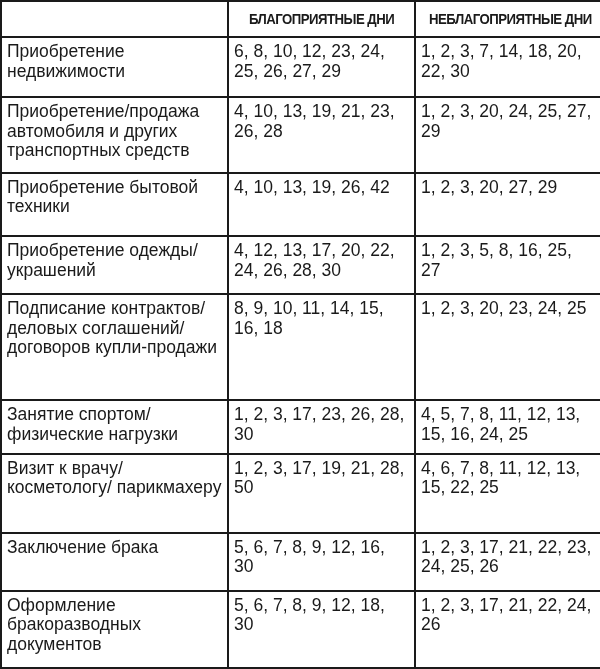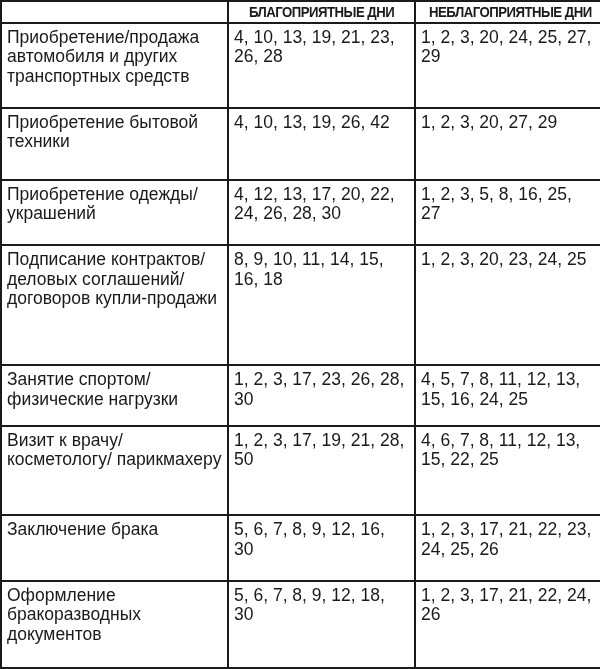--- a/index.html
+++ b/index.html
@@ -28,39 +28,44 @@
     letter-spacing: -0.6px;
     text-align: center;
     vertical-align: middle;
     transform-origin: center;
     padding: 0 2px;
   }
   th .hdr { display: inline-block; transform: scaleX(0.88); white-space: nowrap; }
   col.c1 { width: 227px; }
   col.c2 { width: 187px; }
   col.c3 { width: 186px; }
-  tr.h { height: 21px; }
+  tr.h { height: 36px; }
 </style>
 </head>
 <body>
 
 <table class="days">
   <colgroup>
       <col class="c1">
       <col class="c2">
       <col class="c3">
     </colgroup>
   <thead>
     <tr class="h">
       <th><span class="hdr"></span></th>
       <th><span class="hdr">БЛАГОПРИЯТНЫЕ ДНИ</span></th>
       <th><span class="hdr">НЕБЛАГОПРИЯТНЫЕ ДНИ</span></th>
     </tr>
   </thead>
   <tbody>
+    <tr style="height:54px">
+      <td>Приобретение недвижимости</td>
+      <td>6, 8, 10, 12, 23, 24, 25, 26, 27, 29</td>
+      <td>1, 2, 3, 7, 14, 18, 20, 22, 30</td>
+    </tr>
     <tr style="height:58px">
       <td>Приобретение/продажа автомобиля и других транспортных средств</td>
       <td>4, 10, 13, 19, 21, 23, 26, 28</td>
       <td>1, 2, 3, 20, 24, 25, 27, 29</td>
     </tr>
     <tr style="height:57px">
       <td>Приобретение бытовой техники</td>
       <td>4, 10, 13, 19, 26, 42</td>
       <td>1, 2, 3, 20, 27, 29</td>
     </tr>

